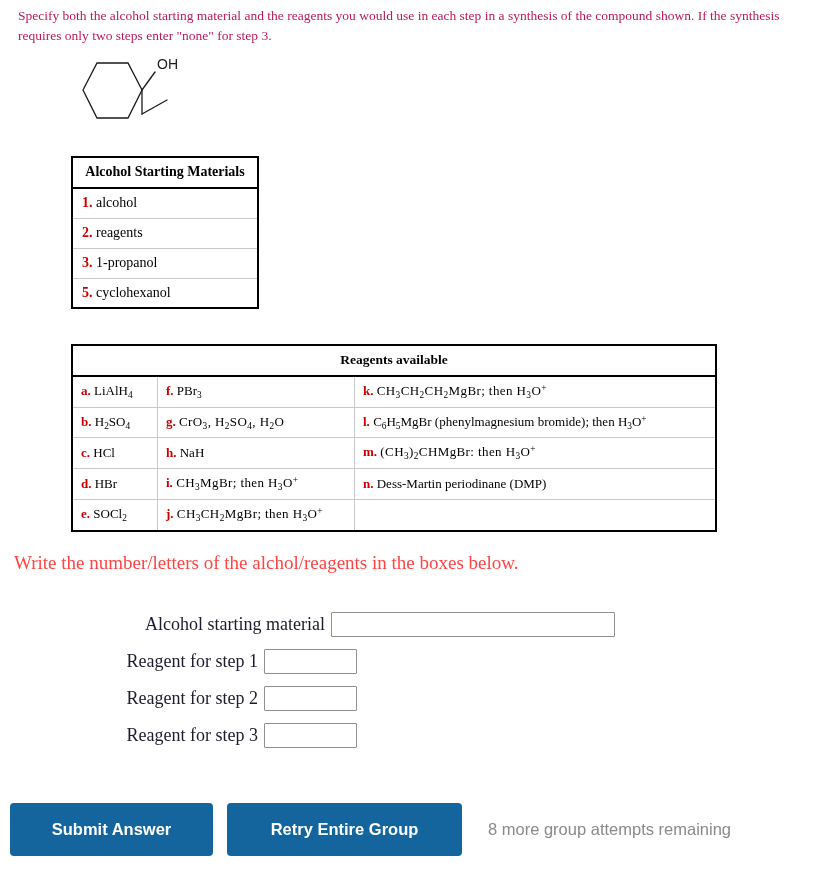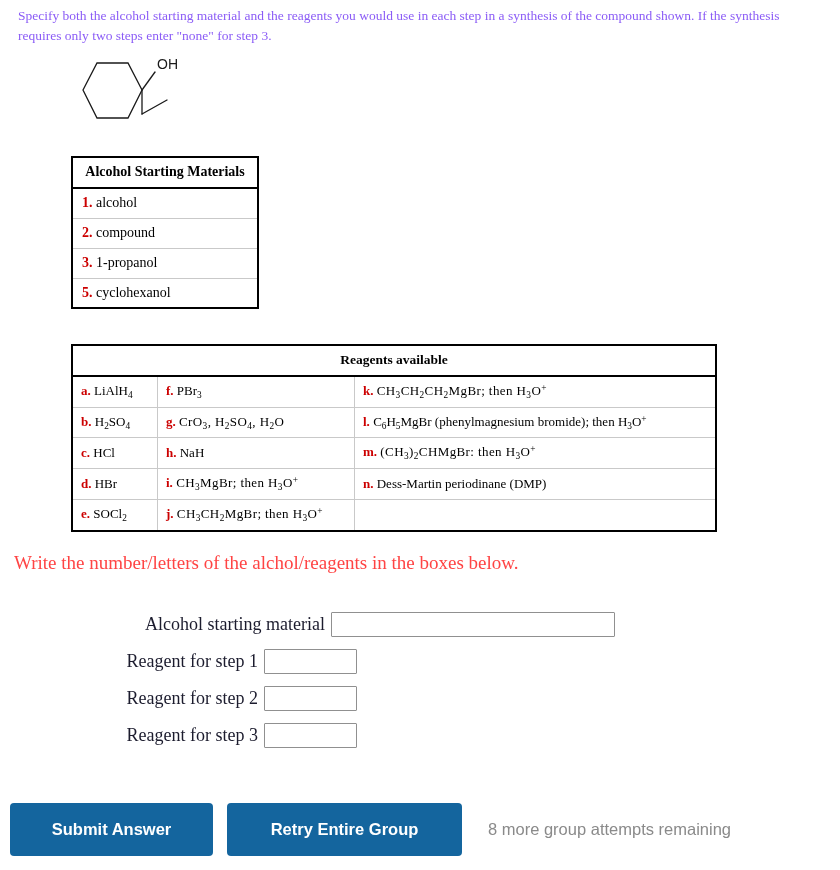--- a/index.html
+++ b/index.html
@@ -17,21 +17,21 @@
   }
 
   
   #prompt {
     position: absolute;
     left: 18px;
     top: 6px;
     width: 806px;
     font-size: 13.5px;
     line-height: 1.45;
-    color: #8b5cf6;
+    color: #be185d;
   }
 
   
   #structure {
     position: absolute;
     left: 55px;
     top: 48px;
     width: 180px;
     height: 92px;
   }
@@ -209,21 +209,21 @@
 
 <table id="alcohol-table">
   <tbody>
     <tr class="hdr">
       <td>Alcohol Starting Materials</td>
     </tr>
     <tr>
         <td><span class="tag">1.</span> <span>alcohol</span></td>
       </tr>
     <tr>
-        <td><span class="tag">2.</span> <span>compound</span></td>
+        <td><span class="tag">2.</span> <span>reagents</span></td>
       </tr>
     <tr>
         <td><span class="tag">3.</span> <span>1-propanol</span></td>
       </tr>
     <tr>
         <td><span class="tag">5.</span> <span>cyclohexanol</span></td>
       </tr>
   </tbody>
 </table>
 

